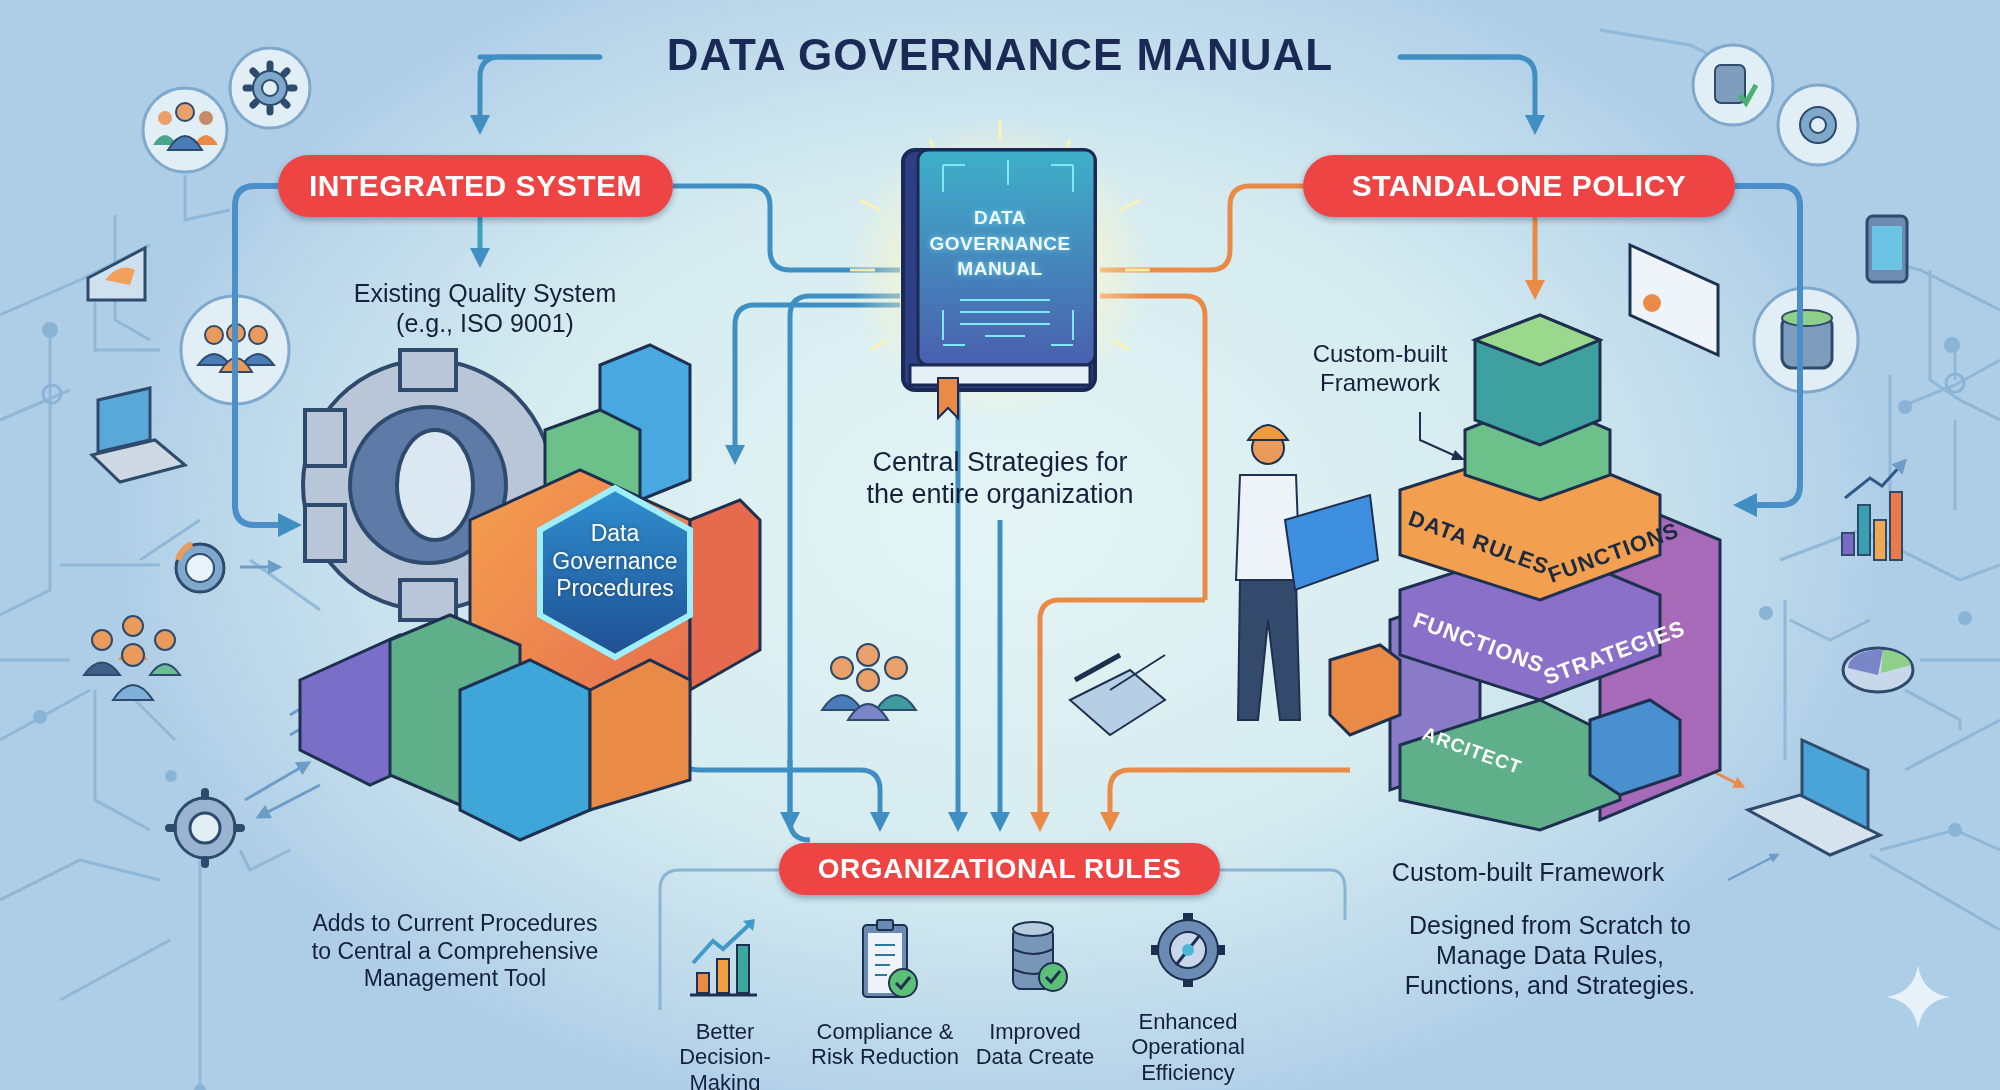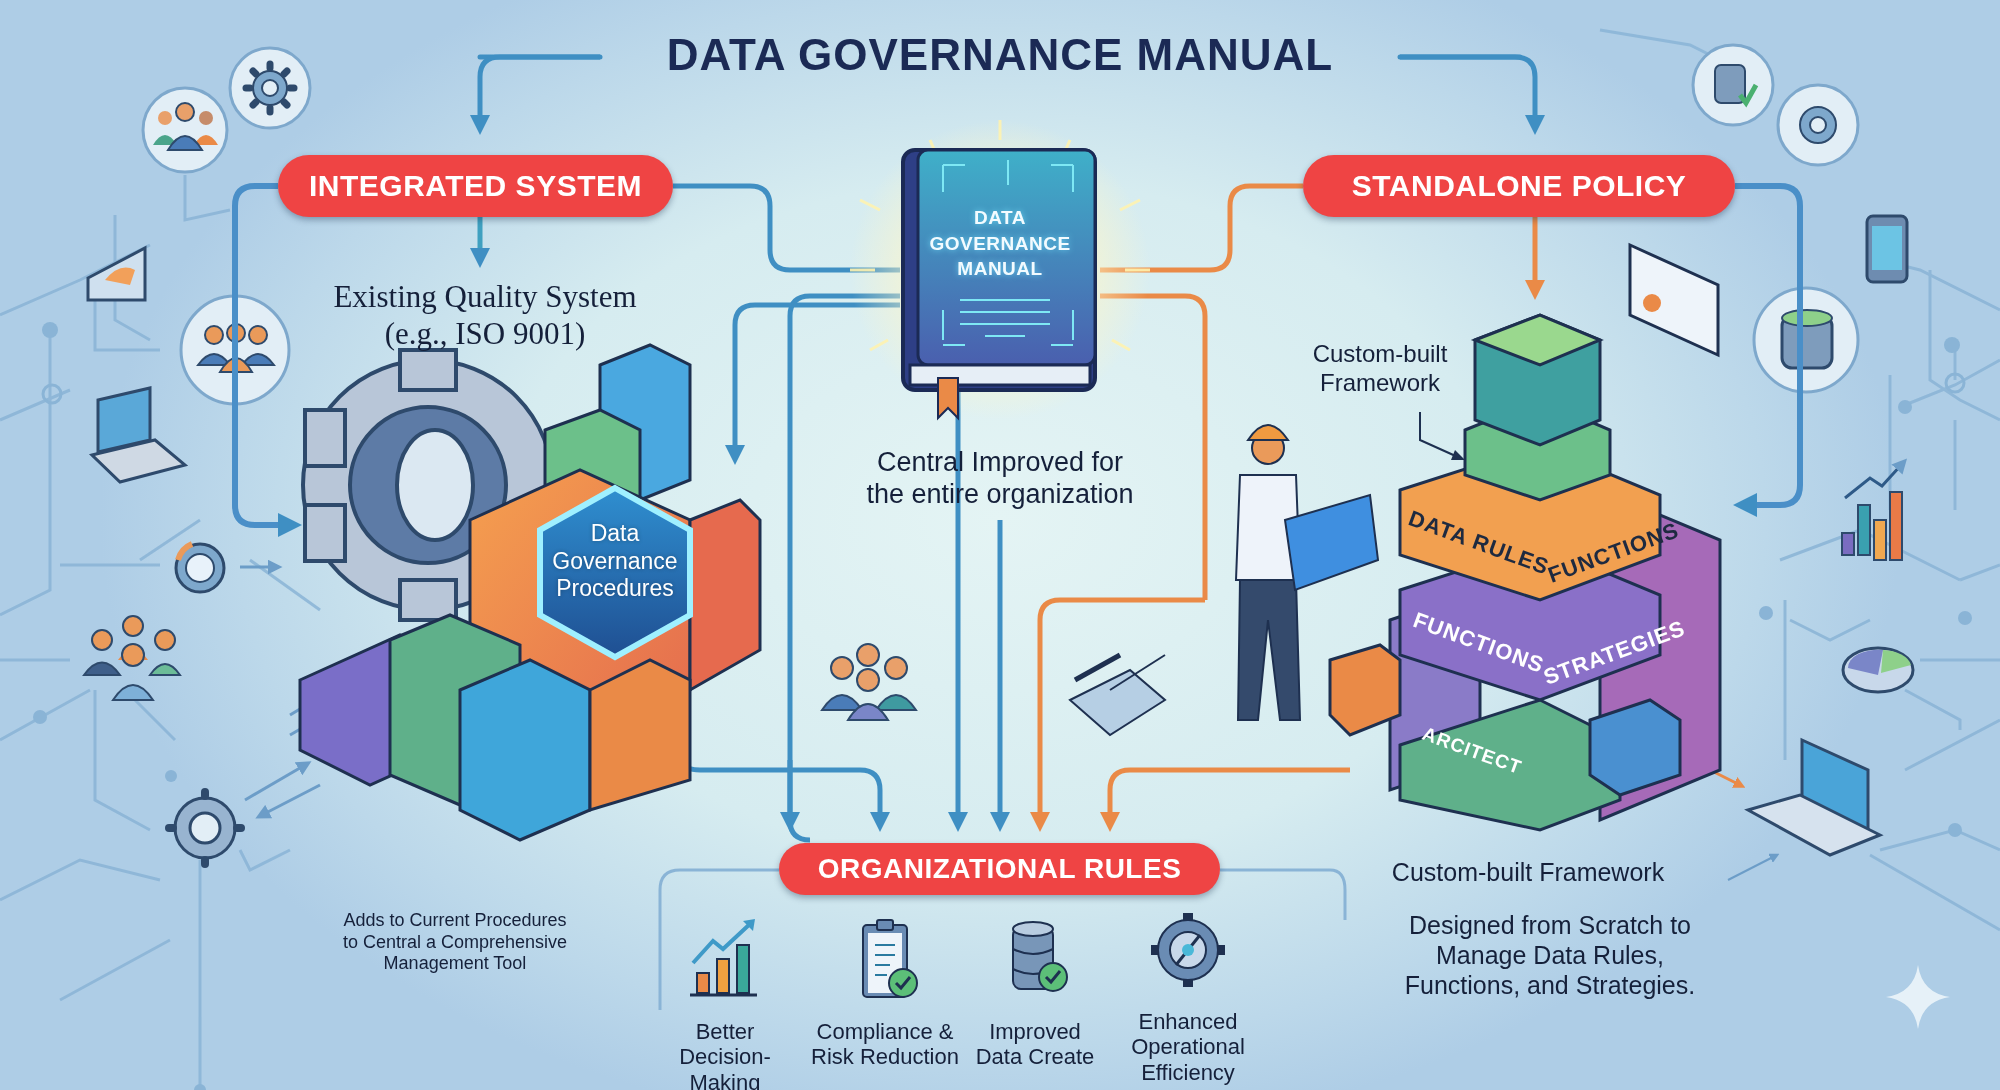--- a/index.html
+++ b/index.html
@@ -15,24 +15,24 @@
   }
   .pill {
     position:absolute; background:#ef4444; color:#fff; font-weight:700;
     border-radius:36px; text-align:center; box-shadow:0 3px 6px rgba(20,40,70,.35);
     letter-spacing:.5px;
   }
   .pill-integrated { left:278px; top:155px; width:395px; height:62px; line-height:62px; font-size:30px; }
   .pill-standalone { left:1303px; top:155px; width:432px; height:62px; line-height:62px; font-size:30px; }
   .pill-goals { left:779px; top:843px; width:441px; height:52px; line-height:52px; font-size:28px; }
   .txt { position:absolute; color:#15203a; text-align:center; line-height:1.2; }
-  .existing { left:300px; top:278px; width:370px; font-size:31px;font-family:Liberation Serif, serif; }
+  .existing { left:300px; top:278px; width:370px; font-size:25px; }
   .central { left:830px; top:446px; width:340px; font-size:27px; }
   .cb-top { left:1270px; top:340px; width:220px; font-size:24px; }
-  .adds { left:255px; top:910px; width:400px; font-size:18px; }
+  .adds { left:255px; top:910px; width:400px; font-size:23px; }
   .cb-bottom { left:1358px; top:857px; width:340px; font-size:25px; }
   .designed { left:1370px; top:910px; width:360px; font-size:25px; }
   .goal { position:absolute; top:915px; width:160px; text-align:center; }
   .goal-label { margin-top:10px; font-size:22px; color:#15203a; line-height:1.15; }
   .goal-icon { width:100px; height:90px; margin:0 auto; }
   .book-text {
     position:absolute; left:920px; top:205px; width:160px; text-align:center;
     color:#f2fbff; font-size:19px; font-weight:700; line-height:1.35; letter-spacing:.5px;
     text-shadow:0 0 6px rgba(120,230,255,.8);
   }
@@ -375,21 +375,21 @@
   <div>(e.g., ISO 9001)</div>
 </div>
 
 <div class="book-text">
   <div>DATA</div>
   <div>GOVERNANCE</div>
   <div>MANUAL</div>
 </div>
 
 <div class="txt central">
-  <div>Central Improved for</div>
+  <div>Central Strategies for</div>
   <div>the entire organization</div>
 </div>
 
 <div class="hex-text">
   <div>Data</div>
   <div>Governance</div>
   <div>Procedures</div>
 </div>
 
 <div class="txt cb-top">

